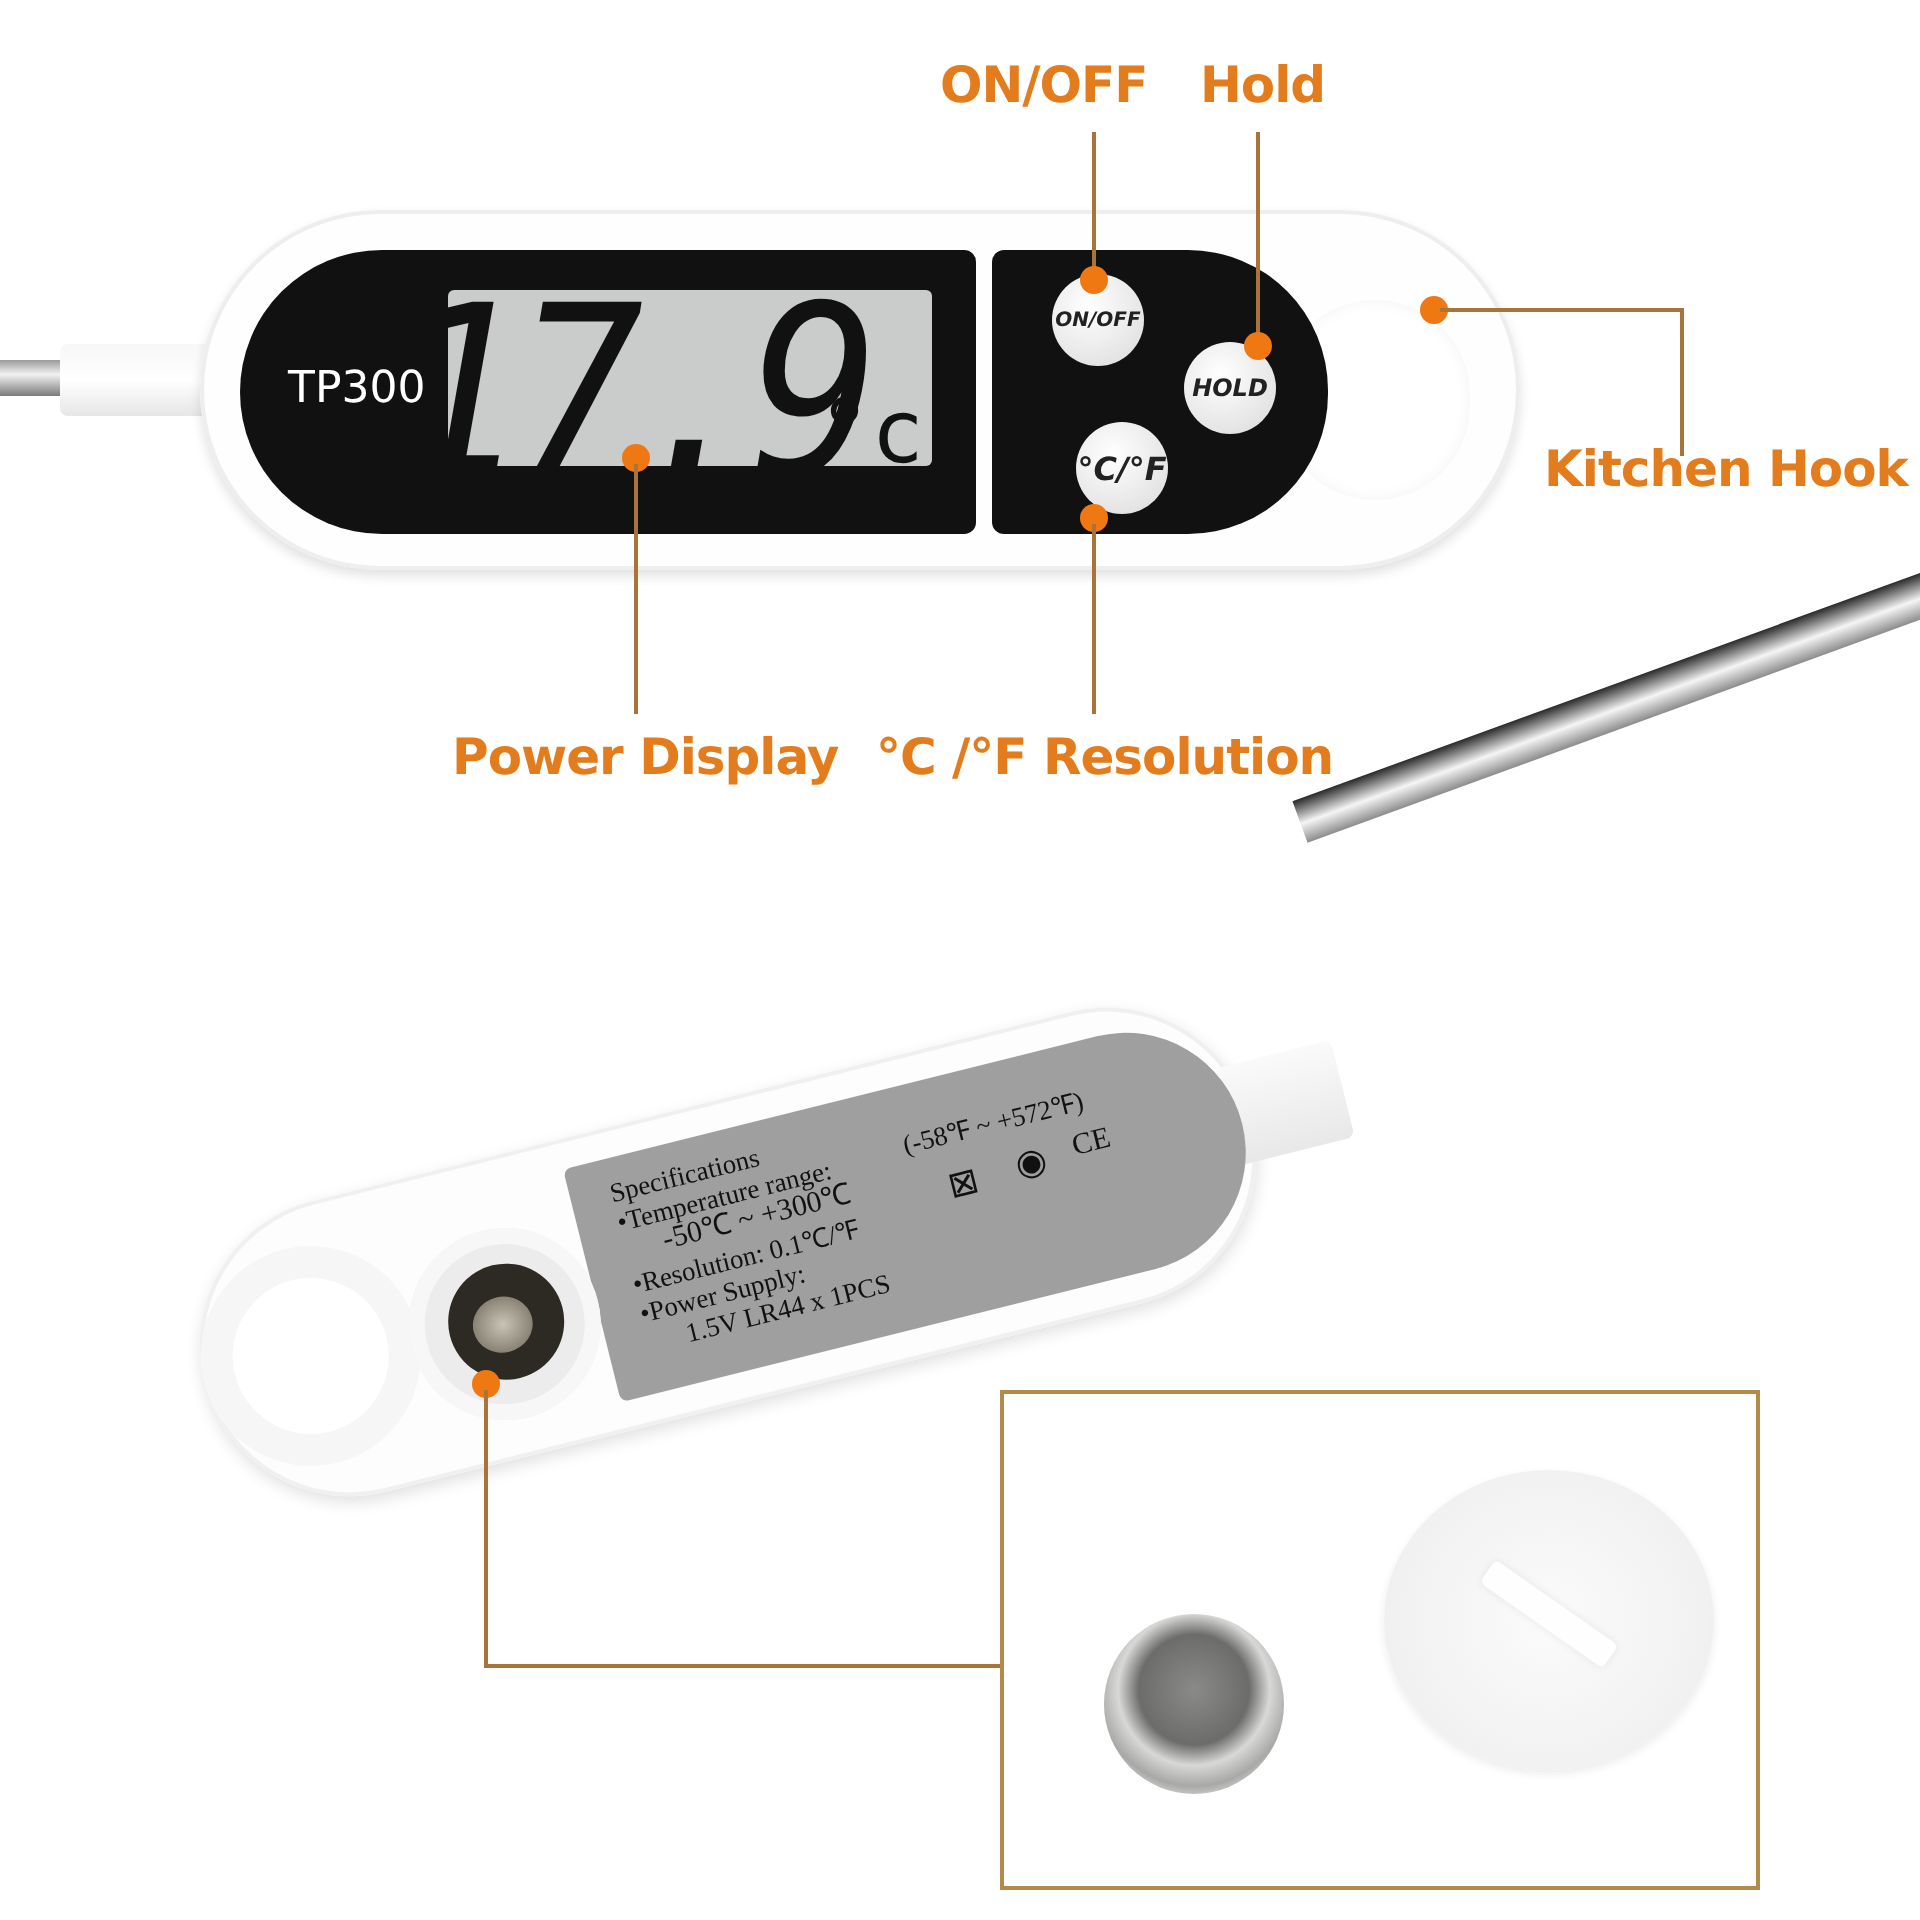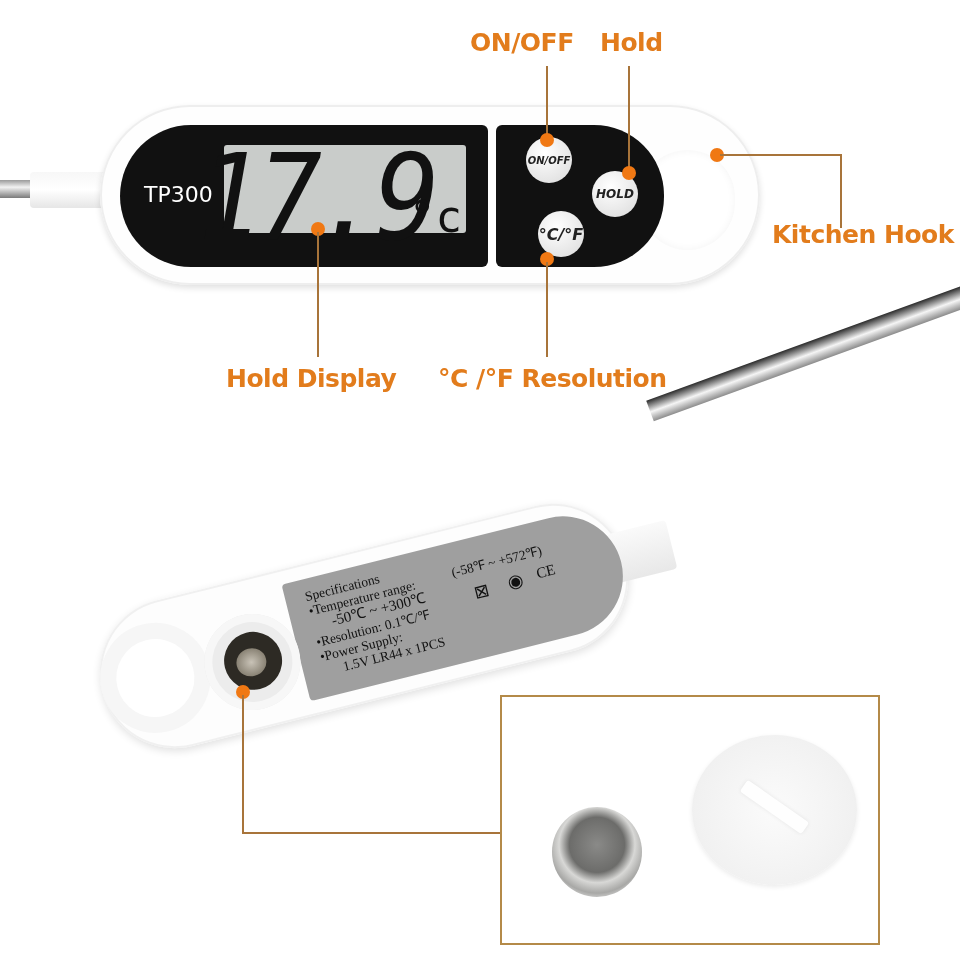--- a/index.html
+++ b/index.html
@@ -66,21 +66,21 @@
 <div class="line" style="left:628px;top:66px;width:2px;height:104px;"></div>
 <div class="dot" style="left:622px;top:166px;"></div>
 
 <div class="dot" style="left:710px;top:148px;"></div>
 <div class="line" style="left:720px;top:154px;width:122px;height:2px;"></div>
 <div class="line" style="left:840px;top:154px;width:2px;height:74px;"></div>
 <div class="label" style="left:752px;top:220px;margin-left:20px;">Kitchen Hook</div>
 
 <div class="dot" style="left:311px;top:222px;"></div>
 <div class="line" style="left:317px;top:232px;width:2px;height:125px;"></div>
-<div class="label" style="left:226px;top:364px;">Hold Display</div>
+<div class="label" style="left:226px;top:364px;">Power Display</div>
 
 <div class="dot" style="left:540px;top:252px;"></div>
 <div class="line" style="left:546px;top:262px;width:2px;height:95px;"></div>
 <div class="label" style="left:438px;top:364px;">°C /°F Resolution</div>
 
 <div class="abs probe2"></div>
 <div class="abs thermo2">
   <div class="abs body2"></div>
   <div class="abs hook2"></div>
   <div class="abs collar2"></div>

